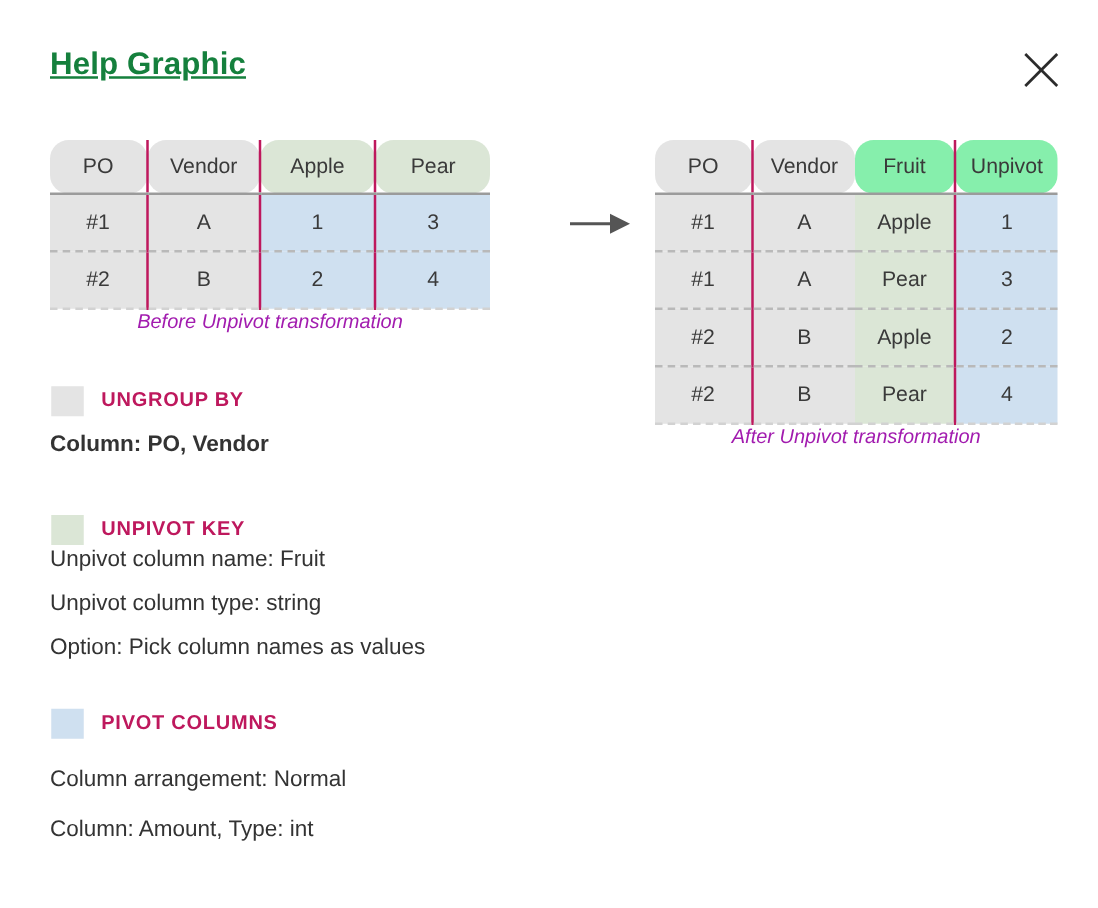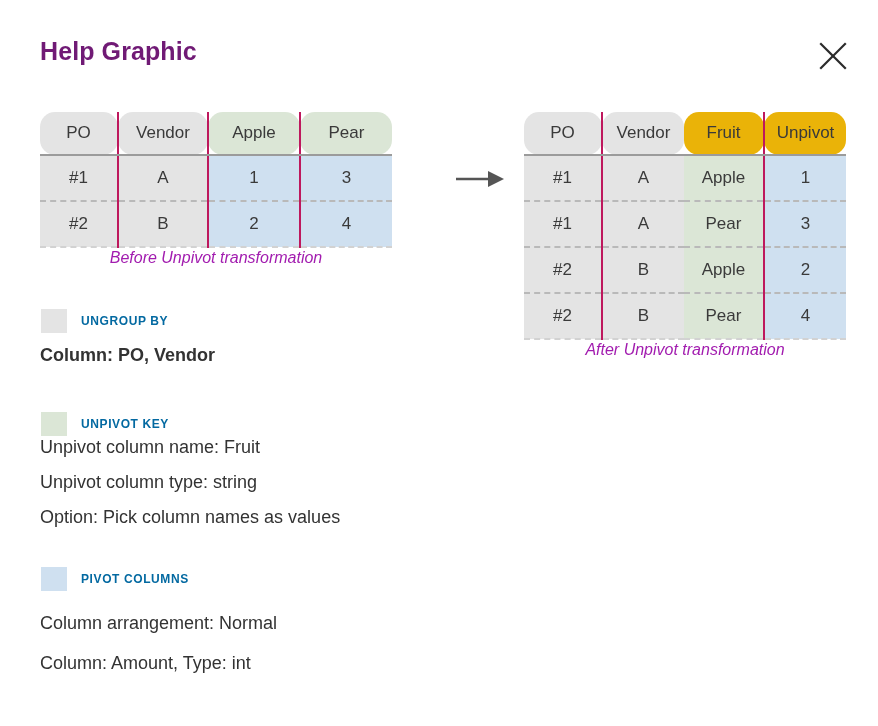--- a/index.html
+++ b/index.html
@@ -18,23 +18,24 @@
     -webkit-font-smoothing: antialiased;
   }
 
   
   .page-title {
     position: absolute;
     left: 40px;
     top: 39px;
     font-size: 25px;
     font-weight: bold;
-    color: #701a75;
+    color: #15803d;
     letter-spacing: 0.1px;
     line-height: 1;
+    text-decoration: underline;
   }
   .close-btn {
     position: absolute;
     left: 816px;
     top: 39px;
     width: 34px;
     height: 34px;
     cursor: pointer;
     background: transparent;
     border: 0;
@@ -65,21 +66,21 @@
     border-bottom: 2px solid #9b9b9b;
     border-radius: 15px;
   }
   .tbl td {
     height: 44px;
     font-size: 17px;
   }
   .c-gray   { background: #e4e4e4; }
   .c-green  { background: #dbe6d6; }
   .c-blue   { background: #cfe0f0; }
-  .c-white  { background: #eab308; }
+  .c-white  { background: #86efac; }
 
   
   .vsep { border-left: 2px solid #be185d; }
   
   .dashrow td { border-top: 2px dashed #b9b9b9; }
   .lastrow td { border-bottom: 2px dashed #d2d2d2; }
 
   .caption {
     position: absolute;
     font-style: italic;
@@ -105,24 +106,24 @@
     align-items: center;
     height: 24px;
   }
   .swatch {
     width: 26px;
     height: 24px;
     flex: 0 0 auto;
   }
   .legend-label {
     margin-left: 14px;
-    font-size: 12px;
+    font-size: 16px;
     font-weight: bold;
     letter-spacing: 0.6px;
-    color: #0369a1;
+    color: #be185d;
     text-transform: uppercase;
     white-space: nowrap;
   }
   .detail-line {
     position: absolute;
     left: 40px;
     font-size: 18px;
     color: #333333;
     white-space: nowrap;
     line-height: 1;

